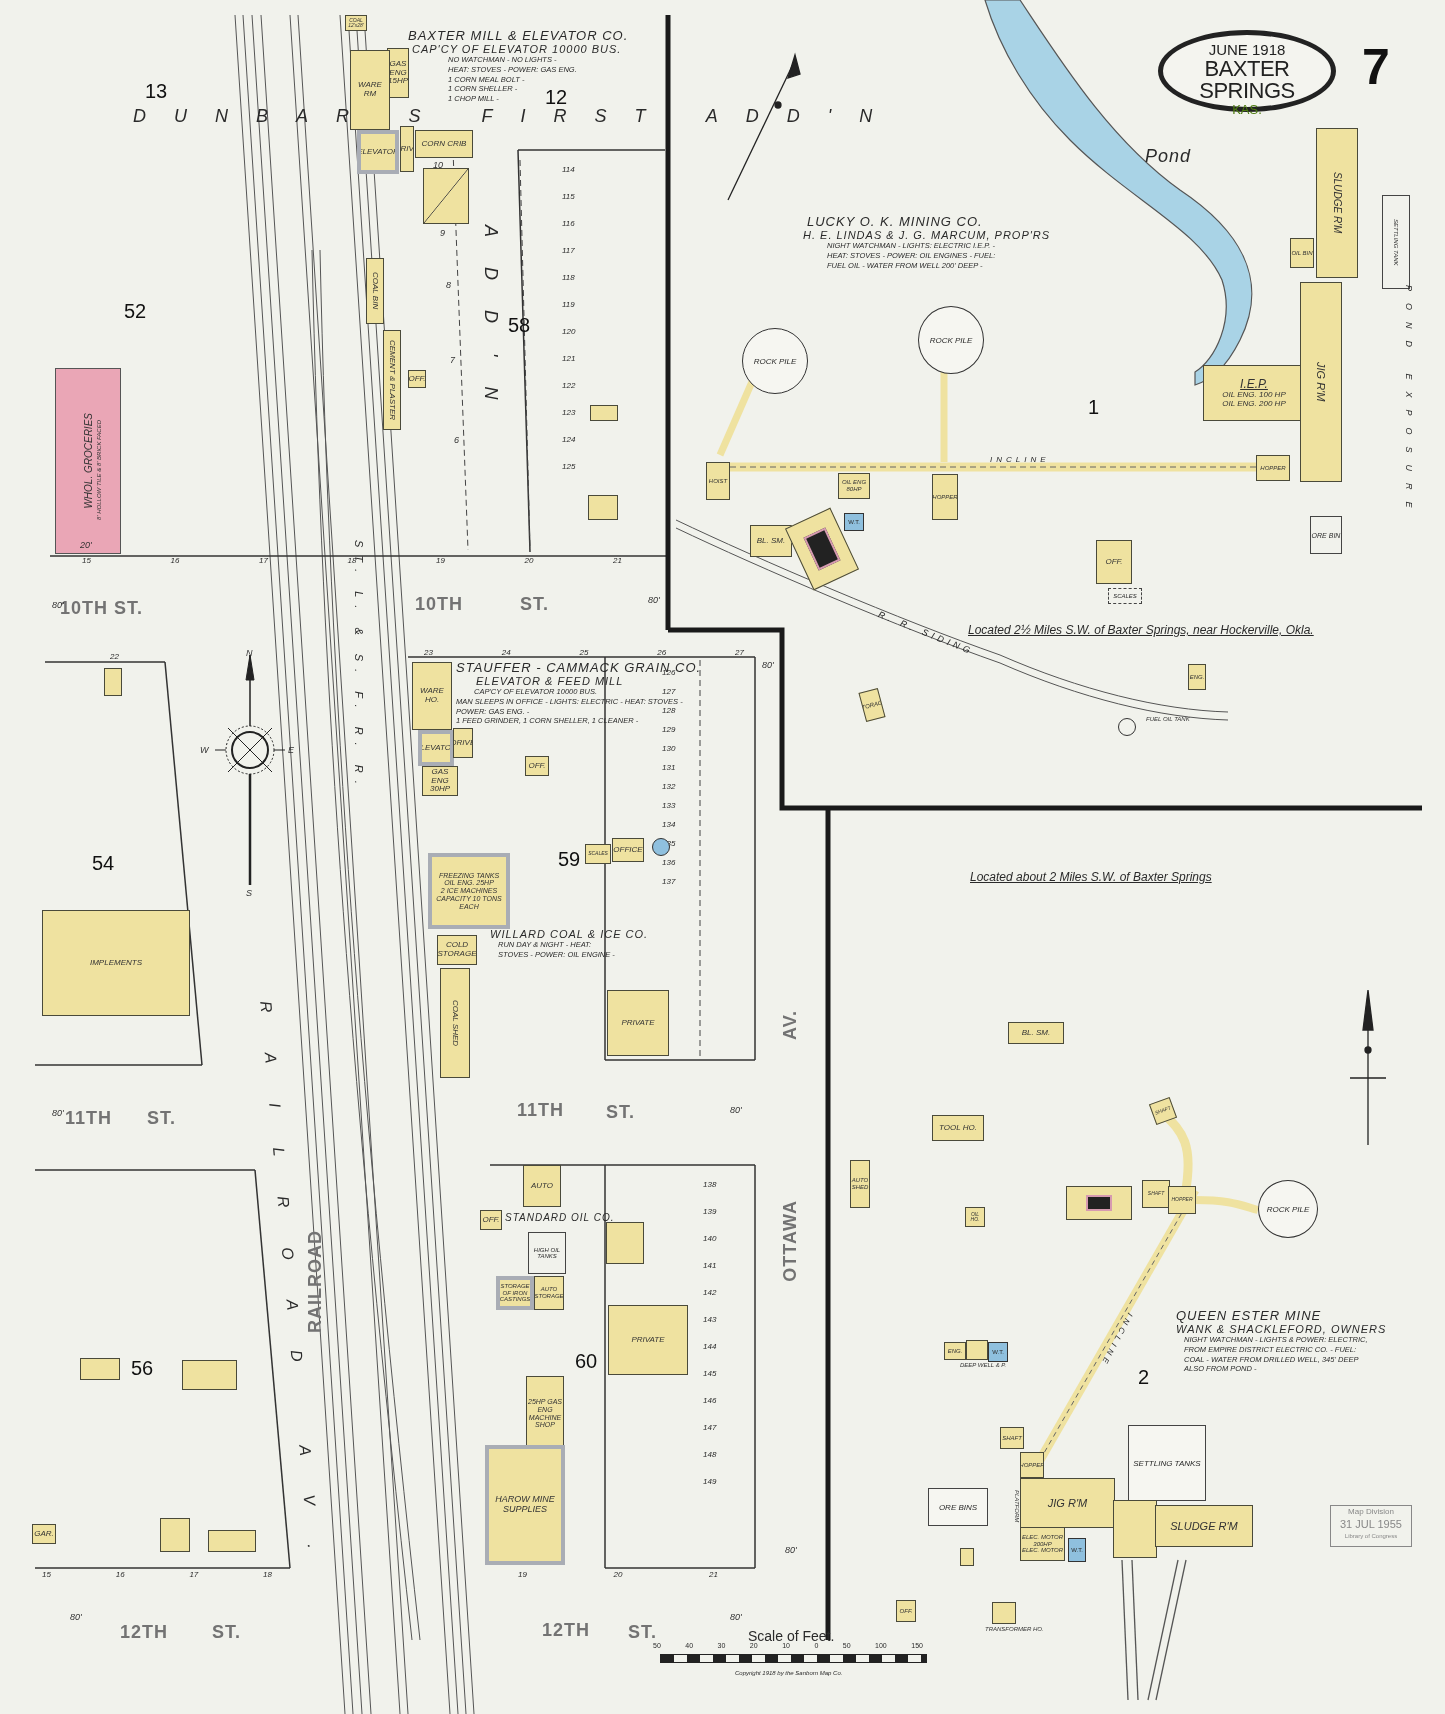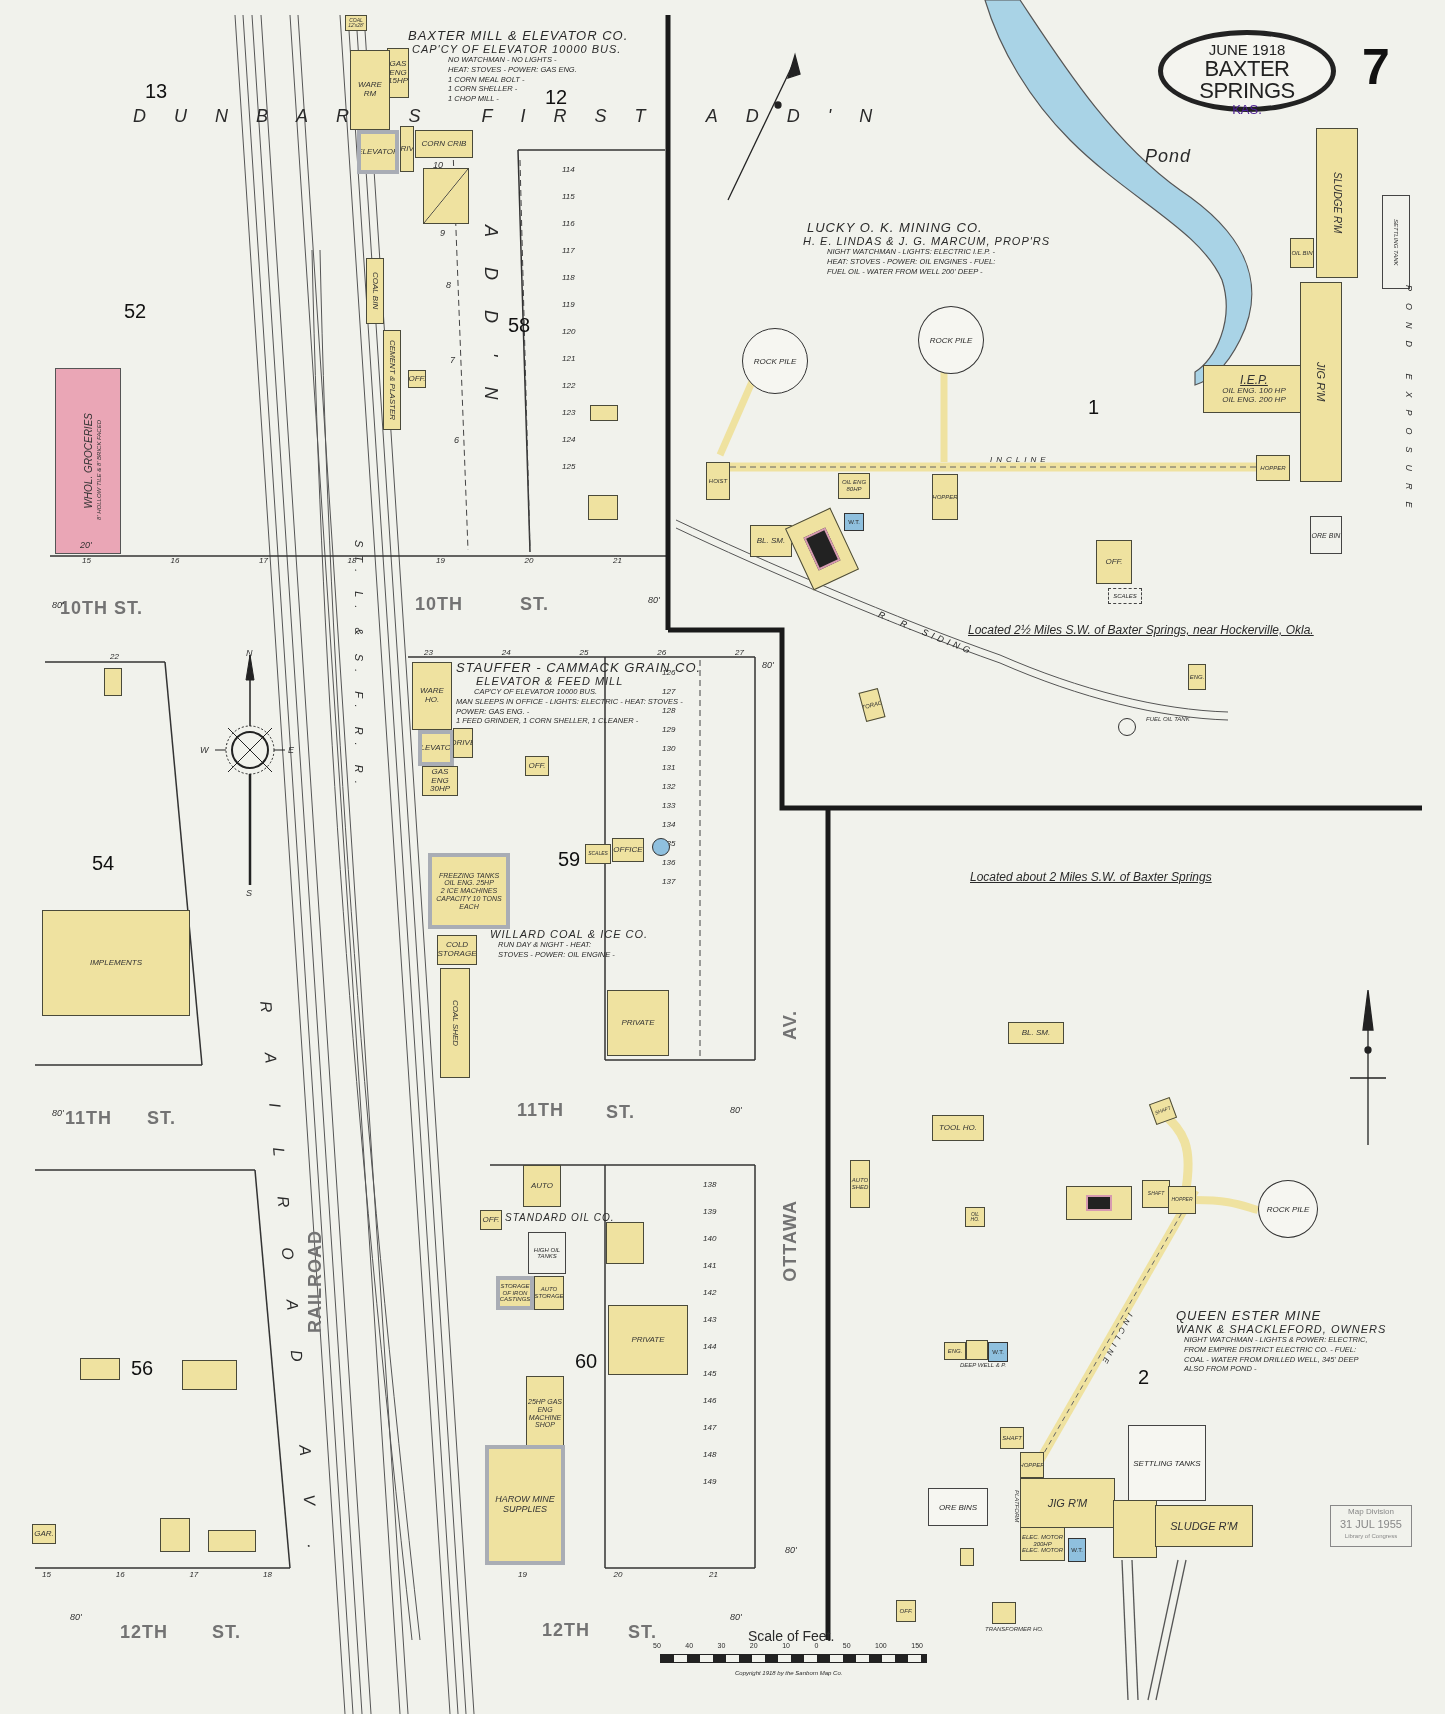--- a/index.html
+++ b/index.html
@@ -119,21 +119,21 @@
       <line x1="-35" y1="0" x2="-24" y2="0"></line>
       <line x1="24" y1="0" x2="35" y2="0"></line>
       <line x1="-22" y1="-22" x2="22" y2="22"></line>
       <line x1="-22" y1="22" x2="22" y2="-22"></line>
     </g>
   </svg>
 
   <div class="abs" style="left:1158px;top:30px;width:178px;height:82px;border:5px solid #222;border-radius:50%;box-sizing:border-box;background:#f4f4ef;text-align:center;">
     <div style="font-size:15px;margin-top:6px;color:#222;">JUNE 1918</div>
     <div style="font-size:22px;color:#222;letter-spacing:-0.5px;line-height:22px;">BAXTER SPRINGS</div>
-    <div style="font-size:13px;color:#4c1d95;">KAS.</div>
+    <div style="font-size:13px;color:#4d7c0f;">KAS.</div>
   </div>
   <div class="abs" style="left:1362px;top:38px;font-size:50px;font-weight:bold;color:#111;">7</div>
   <div class="lbl" style="left:1145px;top:146px;font-size:18px;">Pond</div>
 
   <div class="num" style="left:145px;top:80px;">13</div>
   <div class="num" style="left:545px;top:86px;font-size:20px;">12</div>
   <div class="num" style="left:124px;top:300px;">52</div>
   <div class="num" style="left:508px;top:314px;font-size:20px;">58</div>
   <div class="num" style="left:92px;top:852px;">54</div>
   <div class="num" style="left:131px;top:1357px;">56</div>
@@ -326,30 +326,30 @@
     <span>16</span>
     <span>17</span>
     <span>18</span>
   </div>
   <div class="abs" style="left:518px;top:1570px;width:200px;display:flex;justify-content:space-between;font-size:8px;font-style:italic;">
     <span>19</span>
     <span>20</span>
     <span>21</span>
   </div>
 
-  <div class="lbl" style="left:803px;top:220px;">
+  <div class="lbl" style="left:803px;top:214px;">
     <div class="t" style="padding-left:4px;">LUCKY O. K. MINING CO.</div>
     <div class="s">H. E. LINDAS &amp; J. G. MARCUM, PROP'RS</div>
     <div class="n" style="padding-left:24px;">NIGHT WATCHMAN - LIGHTS: ELECTRIC I.E.P. -</div>
     <div class="n" style="padding-left:24px;">HEAT: STOVES - POWER: OIL ENGINES - FUEL:</div>
     <div class="n" style="padding-left:24px;">FUEL OIL - WATER FROM WELL 200' DEEP -</div>
   </div>
   <div class="ring" style="left:742px;top:328px;width:64px;height:64px;">ROCK PILE</div>
   <div class="ring" style="left:918px;top:306px;width:64px;height:66px;">ROCK PILE</div>
-  <div class="bldg" style="left:1203px;top:365px;width:102px;height:48px;flex-direction:column;">
+  <div class="bldg" style="left:1203px;top:365px;width:102px;height:56px;flex-direction:column;">
     <span class="under" style="font-size:12px;">I.E.P.</span>
     <span>OIL ENG. 100 HP</span>
     <span>OIL ENG. 200 HP</span>
   </div>
   <div class="bldg" style="left:1300px;top:282px;width:42px;height:200px;writing-mode:vertical-rl;font-size:11px;">JIG R'M</div>
   <div class="bldg" style="left:1316px;top:128px;width:42px;height:150px;writing-mode:vertical-rl;font-size:10px;">SLUDGE R'M</div>
   <div class="bldg" style="left:1256px;top:455px;width:34px;height:26px;font-size:6px;">HOPPER</div>
   <div class="bldg" style="left:1290px;top:238px;width:24px;height:30px;font-size:6px;">OIL BIN</div>
   <div class="abs" style="left:1382px;top:195px;width:26px;height:92px;border:1px solid #444;font-size:6px;font-style:italic;writing-mode:vertical-rl;display:flex;align-items:center;justify-content:center;">SETTLING TANK</div>
   <div class="abs" style="left:1310px;top:516px;width:30px;height:36px;border:1px solid #444;font-size:7px;font-style:italic;display:flex;align-items:center;justify-content:center;">ORE BIN</div>

